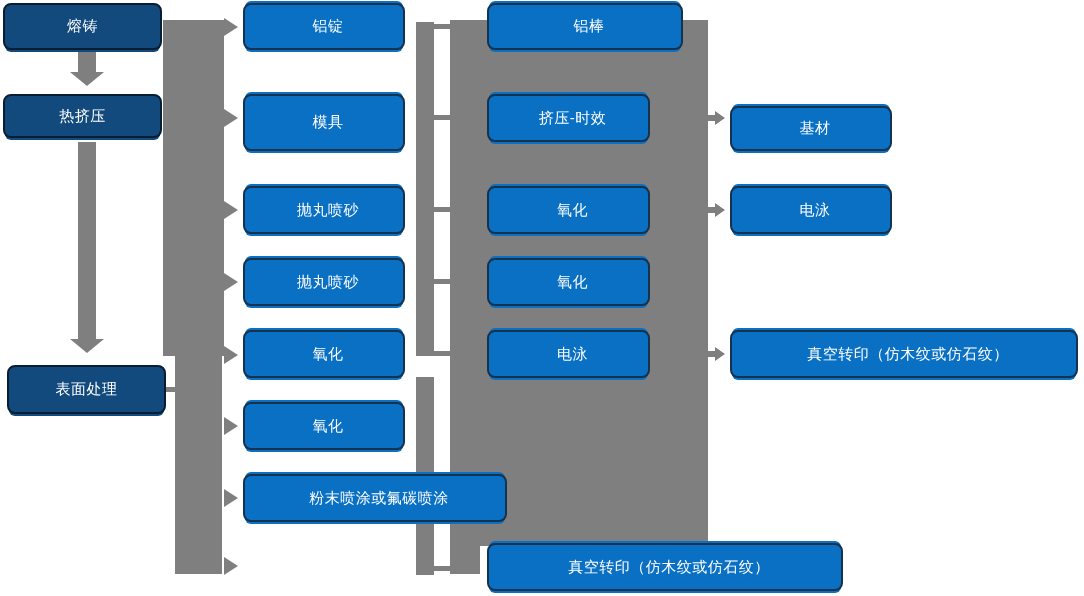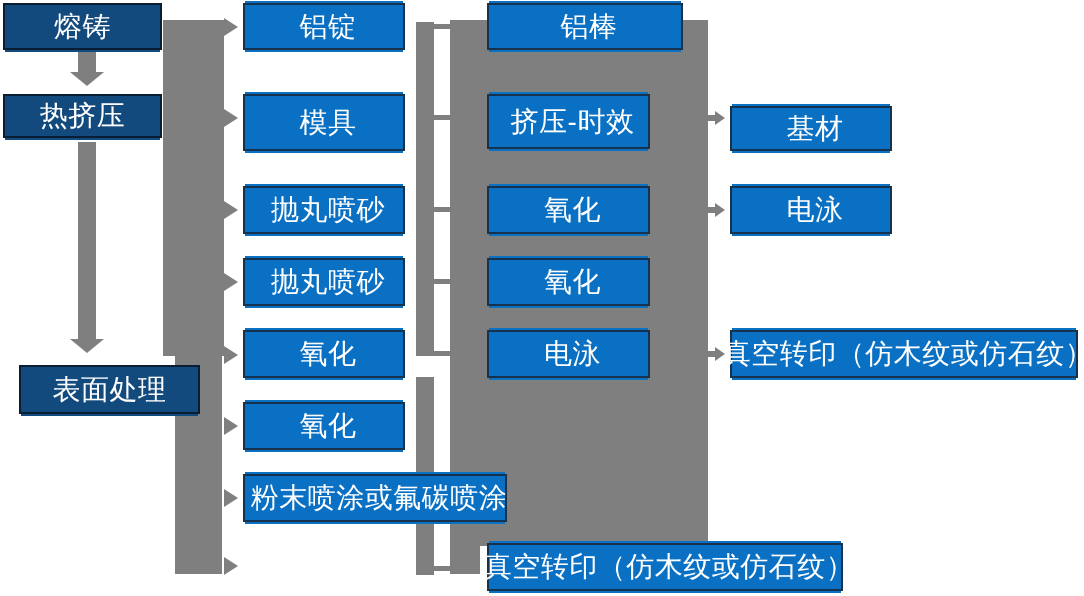--- a/index.html
+++ b/index.html
@@ -36,23 +36,23 @@
     border-right:17px solid transparent;
     border-top:14px solid var(--connector-gray,#7f7f7f);
     z-index:2;
   }
   
   .node{
     position:absolute;
     display:flex;align-items:center;justify-content:center;
     box-sizing:border-box;
     color:var(--text,#ffffff);
-    font-size:28px;
+    font-size:15px;
     letter-spacing:0.5px;
-    border-radius:0;
+    border-radius:8px;
     z-index:3;
     white-space:nowrap;
   }
   .node.blue{
     background:var(--node-blue,#0a70c4);
     border:2px solid var(--node-border,#16324d);
     box-shadow:0 4px 0 -2px var(--node-blue,#0a70c4),
                0 -4px 0 -2px var(--node-blue,#0a70c4);
     padding-left:8px;
   }
@@ -98,32 +98,32 @@
 
   <div class="gray" style="left:708px;top:115px;width:7px;height:6px"></div>
   <div class="arr-r sm" style="left:715px;top:111px"></div>
   <div class="gray" style="left:708px;top:207px;width:7px;height:6px"></div>
   <div class="arr-r sm" style="left:715px;top:203px"></div>
   <div class="gray" style="left:708px;top:351px;width:7px;height:6px"></div>
   <div class="arr-r sm" style="left:715px;top:347px"></div>
 
   <div class="node dark" style="left:3px;top:3px;width:159px;height:47px">熔铸</div>
   <div class="node dark" style="left:3px;top:94px;width:159px;height:44px">热挤压</div>
-  <div class="node dark" style="left:19px;top:365px;width:181px;height:49px">表面处理</div>
+  <div class="node dark" style="left:7px;top:365px;width:159px;height:49px">表面处理</div>
 
   <div class="node blue" style="left:243px;top:3px;width:162px;height:47px">铝锭</div>
   <div class="node blue" style="left:243px;top:94px;width:162px;height:57px">模具</div>
   <div class="node blue" style="left:243px;top:186px;width:162px;height:48px">抛丸喷砂</div>
   <div class="node blue" style="left:243px;top:258px;width:162px;height:48px">抛丸喷砂</div>
   <div class="node blue" style="left:243px;top:330px;width:162px;height:48px">氧化</div>
   <div class="node blue" style="left:243px;top:402px;width:162px;height:48px">氧化</div>
   <div class="node blue" style="left:243px;top:474px;width:264px;height:48px">粉末喷涂或氟碳喷涂</div>
 
   <div class="node blue" style="left:487px;top:3px;width:196px;height:47px">铝棒</div>
-  <div class="node blue" style="left:487px;top:94px;width:163px;height:55px">挤压-时效</div>
+  <div class="node blue" style="left:487px;top:94px;width:163px;height:48px">挤压-时效</div>
   <div class="node blue" style="left:487px;top:186px;width:163px;height:48px">氧化</div>
   <div class="node blue" style="left:487px;top:258px;width:163px;height:48px">氧化</div>
   <div class="node blue" style="left:487px;top:330px;width:163px;height:48px">电泳</div>
   <div class="node blue" style="left:487px;top:543px;width:356px;height:48px">真空转印（仿木纹或仿石纹）</div>
 
   <div class="node blue" style="left:730px;top:106px;width:162px;height:45px">基材</div>
   <div class="node blue" style="left:730px;top:186px;width:162px;height:48px">电泳</div>
   <div class="node blue" style="left:730px;top:330px;width:348px;height:48px">真空转印（仿木纹或仿石纹）</div>
 
 </div>

